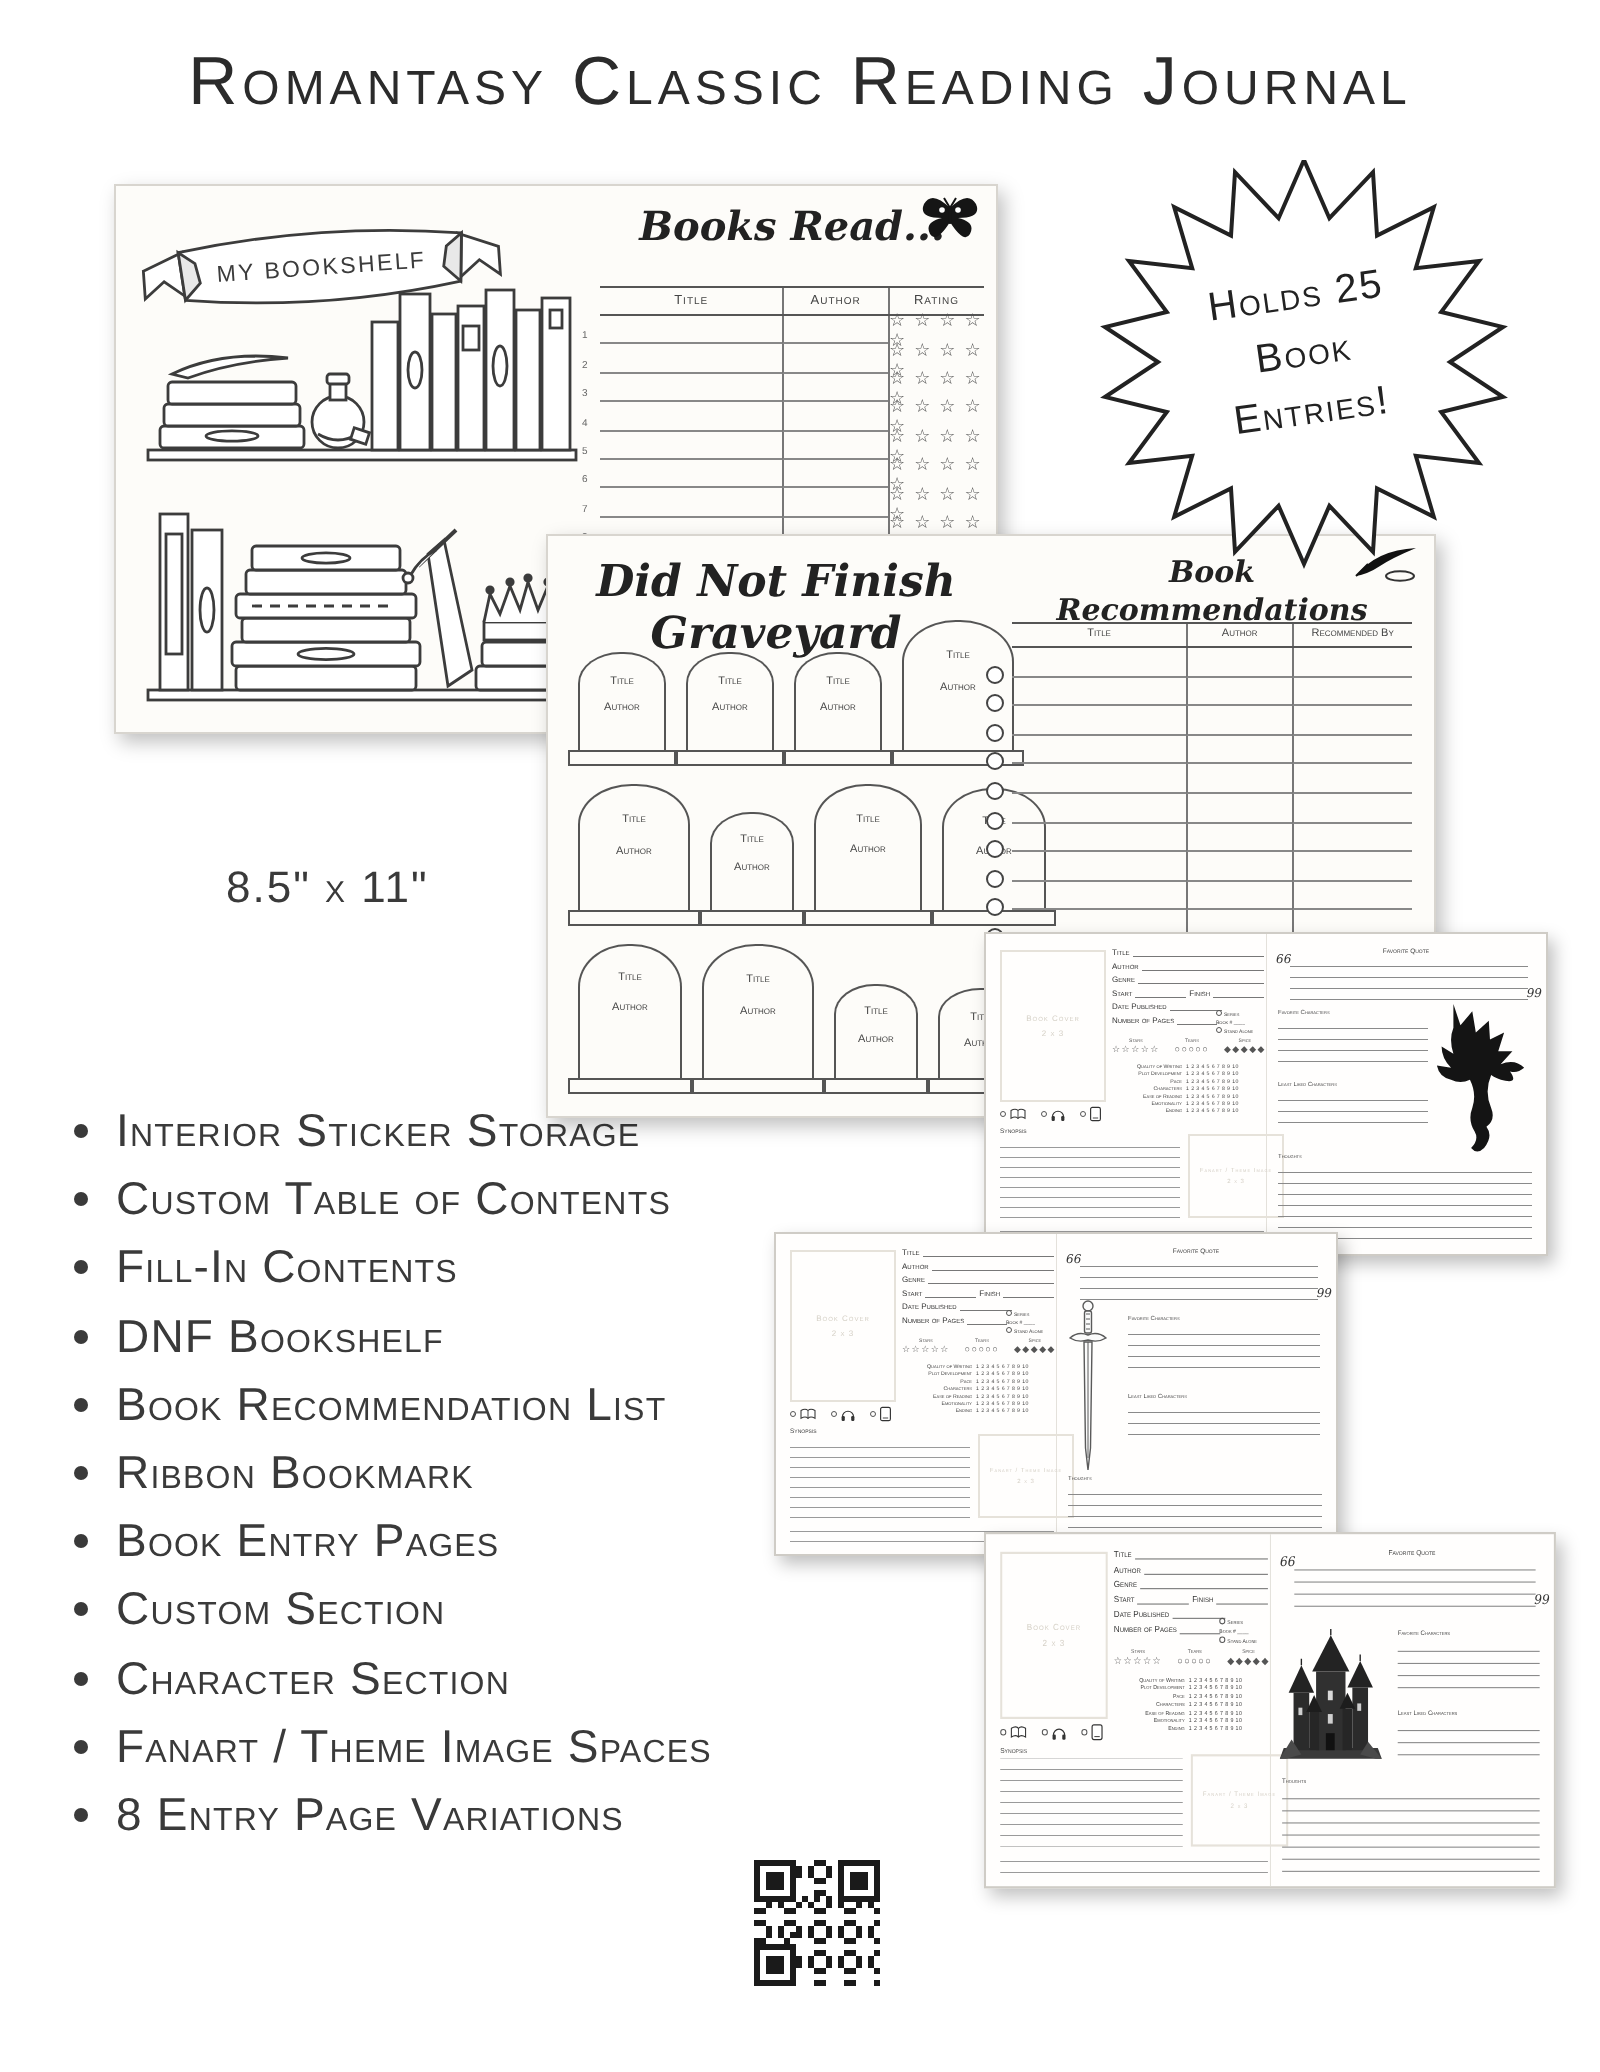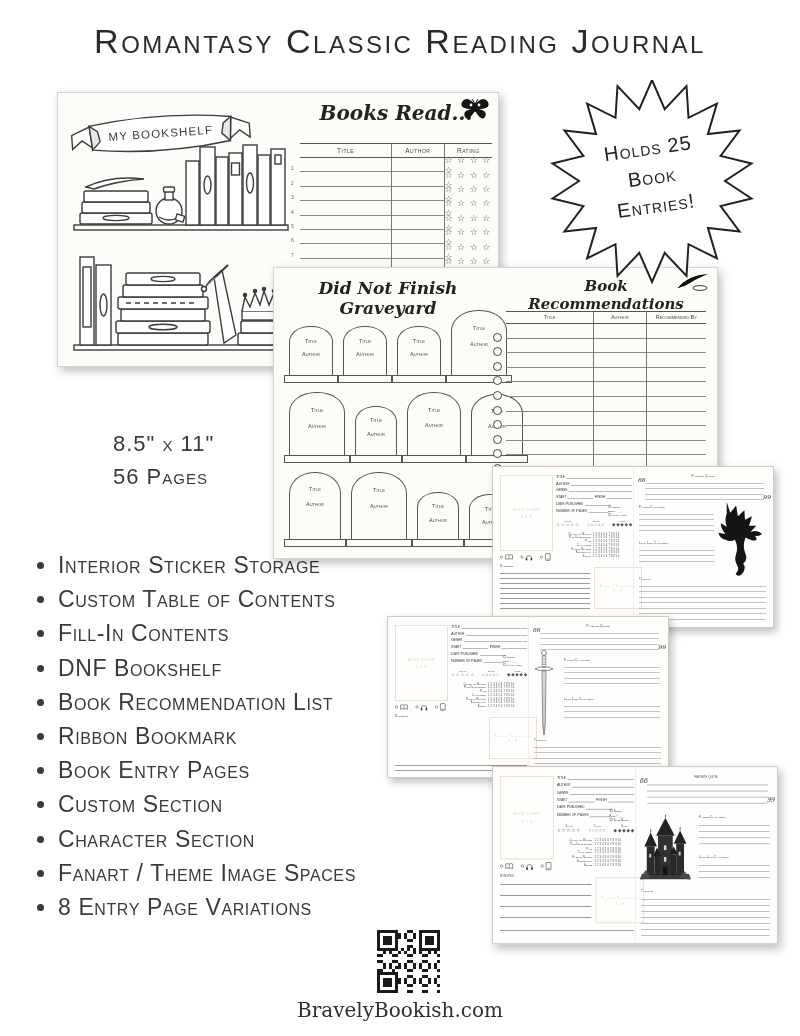--- a/index.html
+++ b/index.html
@@ -28,21 +28,21 @@
   .br-c1{width:48%;} .br-c2{width:27%;border-left:1px solid #777;} .br-c3{width:25%;border-left:1px solid #777;}
   .br-row{display:flex;height:14.4px;position:relative;}
   .br-num{position:absolute;left:-9px;bottom:1px;font-size:5px;color:#666;}
   .br-row .br-c1,.br-row .br-c2{border-bottom:1px solid #888;}
   .br-row .br-c3{display:flex;align-items:center;justify-content:center;
     font-size:9px;color:#555;letter-spacing:1px;}
 
   
   .page2{left:273px;top:267px;width:443px;height:290px;z-index:2;}
   .gy-title{position:absolute;left:6px;top:10px;width:216px;text-align:center;
-    font-family:"DejaVu Serif",serif;font-style:italic;font-weight:700;font-size:17px;color:#222;}
+    font-family:"DejaVu Serif",serif;font-style:italic;font-weight:700;font-size:22px;color:#222;}
   .gy-area{position:absolute;left:10px;top:42px;width:206px;height:242px;}
   .gy-row{display:flex;align-items:flex-end;justify-content:space-between;margin-bottom:9px;}
   .stone{display:flex;flex-direction:column;align-items:center;}
   .arch{border:1px solid #555;border-bottom:none;background:#fdfcf9;
     border-radius:48% 48% 0 0/32% 32% 0 0;display:flex;flex-direction:column;align-items:center;}
   .arch .t1{font-size:5.5px;color:#444;margin-top:26%;}
   .arch .t2{font-size:5.5px;color:#444;margin-top:18%;}
   .base{height:6px;border:1px solid #555;background:#fdfcf9;}
 
   .recs{position:absolute;left:232px;top:9px;width:200px;}
@@ -536,21 +536,20 @@
     </svg>
     <div class="burst-text sc">
       <div>Holds 25</div>
       <div>Book</div>
       <div>Entries!</div>
     </div>
   </div>
 
   <div class="specs sc">
     <div>8.5" x 11"</div>
-    <div>56 Pages</div>
   </div>
 
   <div class="features">
     <ul class="sc" id="feature-ul">
         <li>Interior Sticker Storage</li>
         <li>Custom Table of Contents</li>
         <li>Fill-In Contents</li>
         <li>DNF Bookshelf</li>
         <li>Book Recommendation List</li>
         <li>Ribbon Bookmark</li>
@@ -1251,14 +1250,13 @@
         <rect x="12" y="60" width="3" height="3" fill="#1a1a1a"></rect>
         <rect x="15" y="60" width="3" height="3" fill="#1a1a1a"></rect>
         <rect x="18" y="60" width="3" height="3" fill="#1a1a1a"></rect>
         <rect x="30" y="60" width="3" height="3" fill="#1a1a1a"></rect>
         <rect x="33" y="60" width="3" height="3" fill="#1a1a1a"></rect>
         <rect x="45" y="60" width="3" height="3" fill="#1a1a1a"></rect>
         <rect x="48" y="60" width="3" height="3" fill="#1a1a1a"></rect>
         <rect x="60" y="60" width="3" height="3" fill="#1a1a1a"></rect>
       </svg>
   </div>
-  <div class="site">BravelyBookish.com</div>
 </div>
 
 </body></html>

